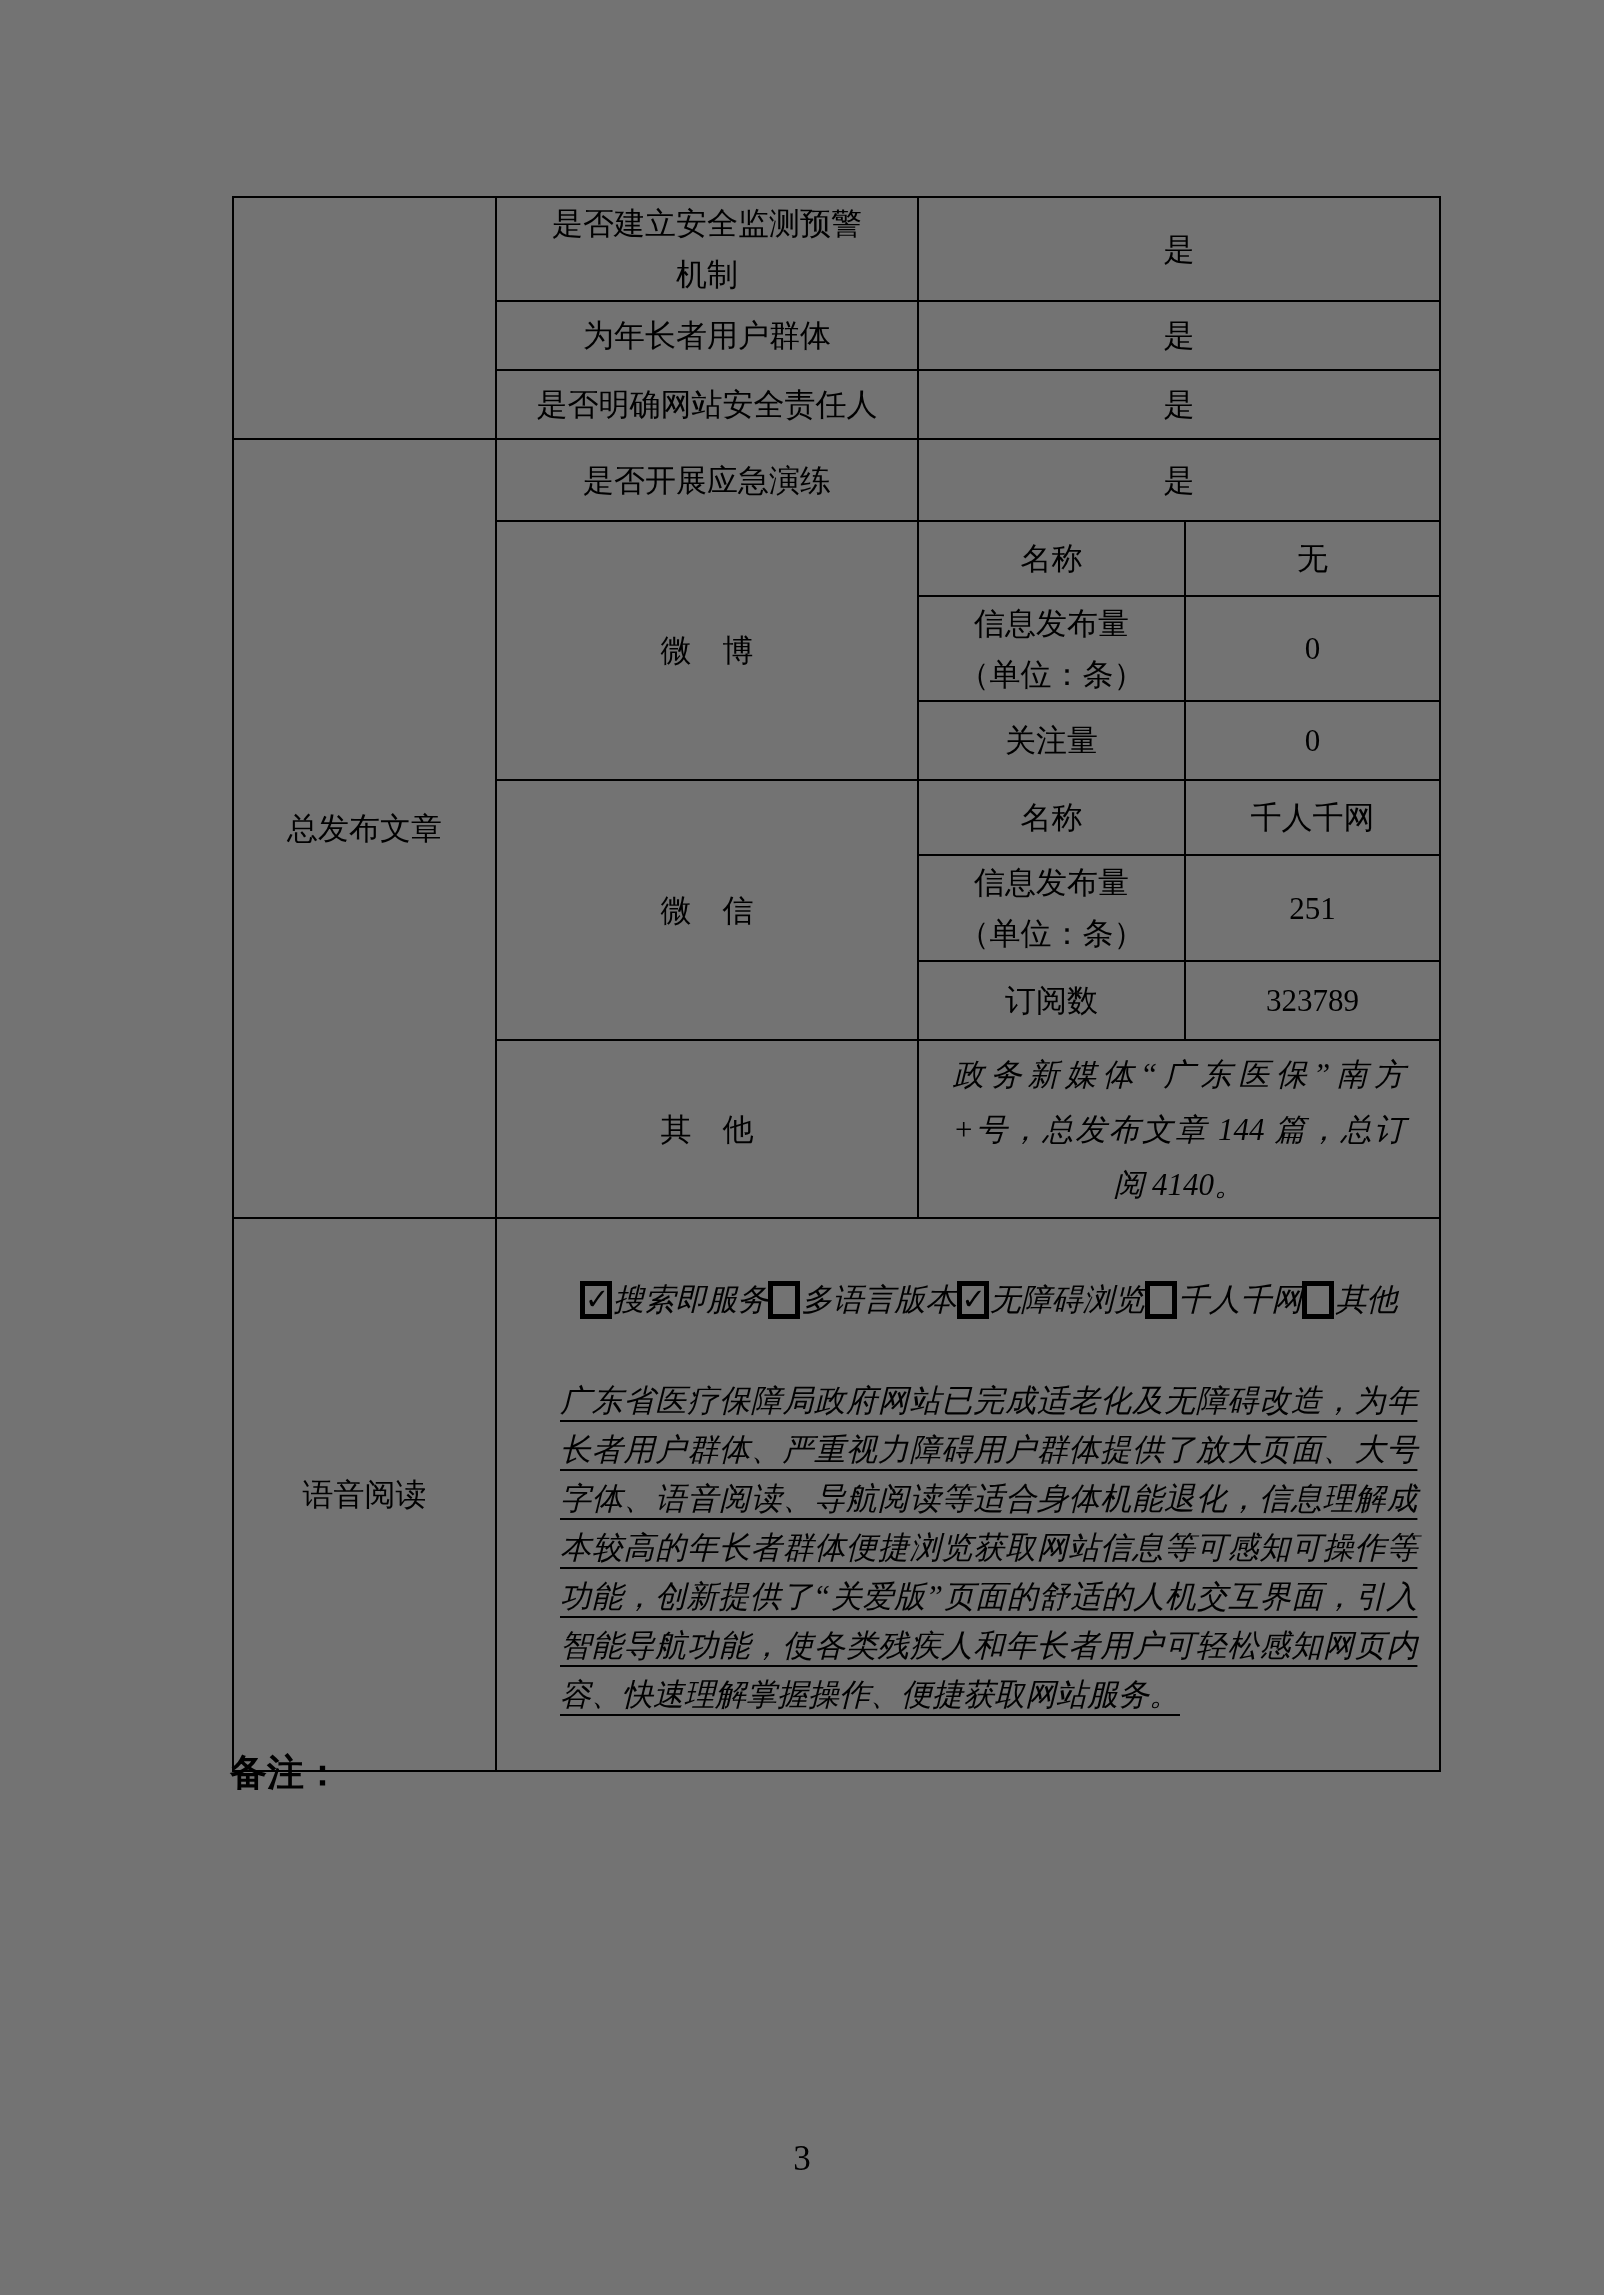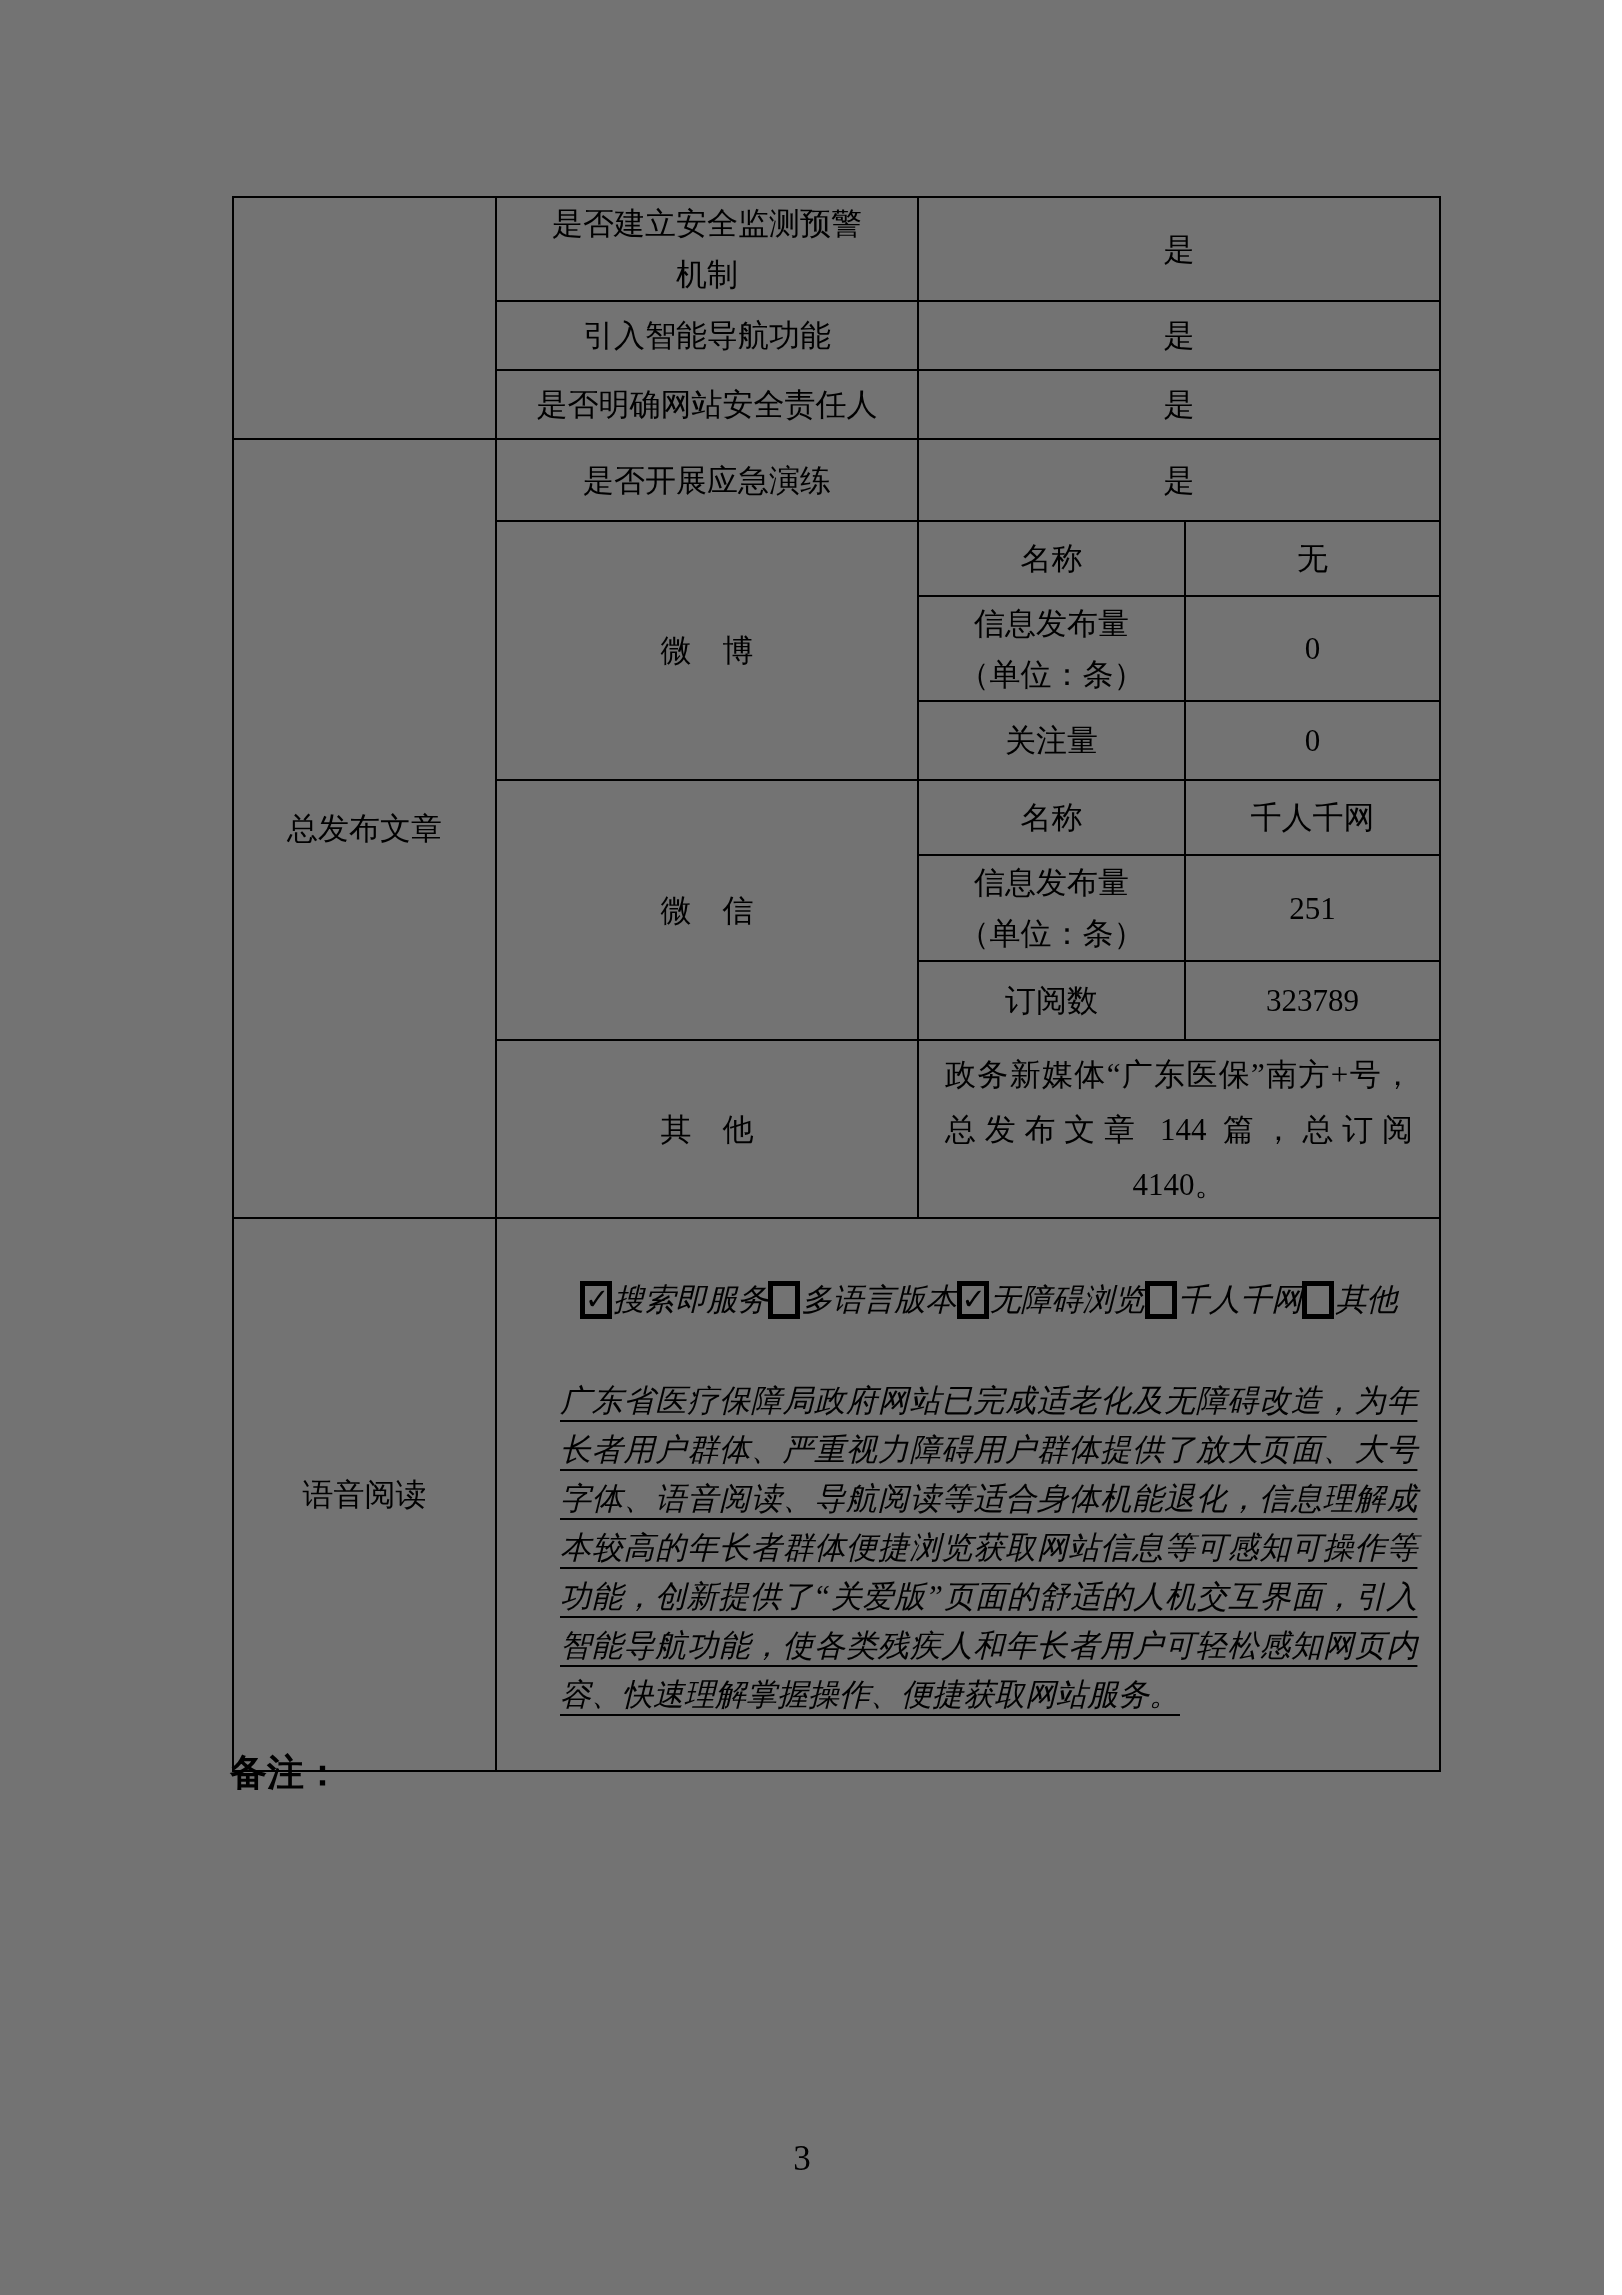--- a/index.html
+++ b/index.html
@@ -21,21 +21,21 @@
     font-size:31px;line-height:51px;
     padding:0;white-space:pre-line;
     overflow:hidden;
   }
   tr.r1{height:101px;} tr.r2{height:69px;} tr.r3{height:69px;}
   tr.r4{height:82px;} tr.r5{height:75px;} tr.r6{height:105px;}
   tr.r7{height:79px;} tr.r8{height:75px;} tr.r9{height:106px;}
   tr.r10{height:79px;} tr.r11{height:178px;} tr.r12{height:435px;}
 
   td.other-value{
-    padding:0 26px;text-align:justify;text-align-last:center;line-height:55px;
+    padding:0 34px;text-align:justify;text-align-last:center;line-height:55px;font-style:italic;
   }
   td.innovation-cell{
     vertical-align:top;padding:5.2px 21.6px 0 63px;text-align:left;font-style:italic;
   }
   .cb-line{
     text-align:center;line-height:49px;white-space:nowrap;margin:0;
   }
   .cb-box{
     display:inline-block;box-sizing:content-box;
     width:22px;height:27.5px;border:5.2px solid #000;
@@ -75,21 +75,21 @@
 
     <tbody>
         <tr class="r1">
       <td rowspan="3"></td>
       <td>是否建立安全监测预警
 机制</td>
       <td colspan="2">是</td>
     </tr>
 
     <tr class="r2">
-      <td>引入智能导航功能</td>
+      <td>为年长者用户群体</td>
       <td colspan="2">是</td>
     </tr>
 
     <tr class="r3">
       <td>是否明确网站安全责任人</td>
       <td colspan="2">是</td>
     </tr>
 
     <tr class="r4">
       <td rowspan="8">总发布文章</td>

